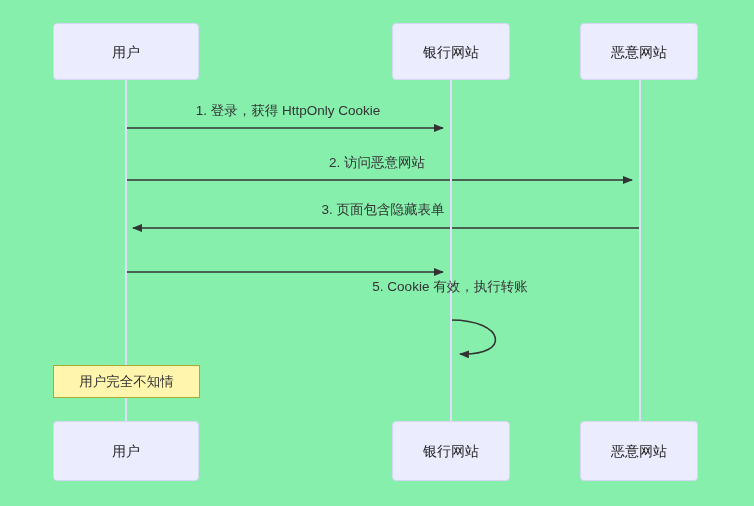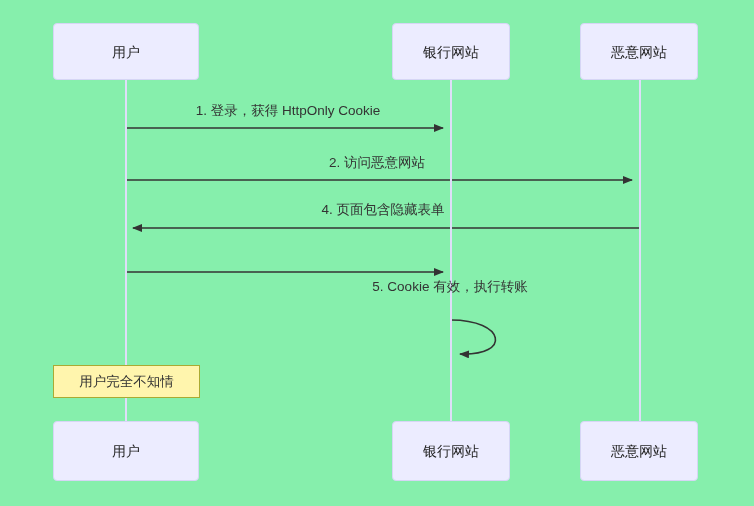--- a/index.html
+++ b/index.html
@@ -120,21 +120,21 @@
 
     <line x1="126" y1="272" x2="443" y2="272" stroke="#333333" stroke-width="1.6" marker-end="url(#arrowhead-right)"></line>
 
     <path d="M451,320 C 505,320 512,356 460,354" fill="none" stroke="#333333" stroke-width="1.6" marker-end="url(#arrowhead-left)"></path>
   </svg>
 
   <div class="msg-label" style="left:288px; top:104px;">1. 登录，获得 HttpOnly Cookie</div>
 
   <div class="msg-label" style="left:377px; top:156px;">2. 访问恶意网站</div>
 
-  <div class="msg-label" style="left:383px; top:203px;">4. 页面包含隐藏表单</div>
+  <div class="msg-label" style="left:383px; top:203px;">3. 页面包含隐藏表单</div>
 
 
   <div class="msg-label" style="left:450px; top:280px;">5. Cookie 有效，执行转账</div>
 
   <div class="note-box" style="left:53px; top:365px; width:147px; height:33px;">
     <span class="note-label">用户完全不知情</span>
   </div>
 
   <div class="actor-box" style="left:53px; top:421px; width:146px; height:60px;">
     <span class="actor-label">用户</span>

